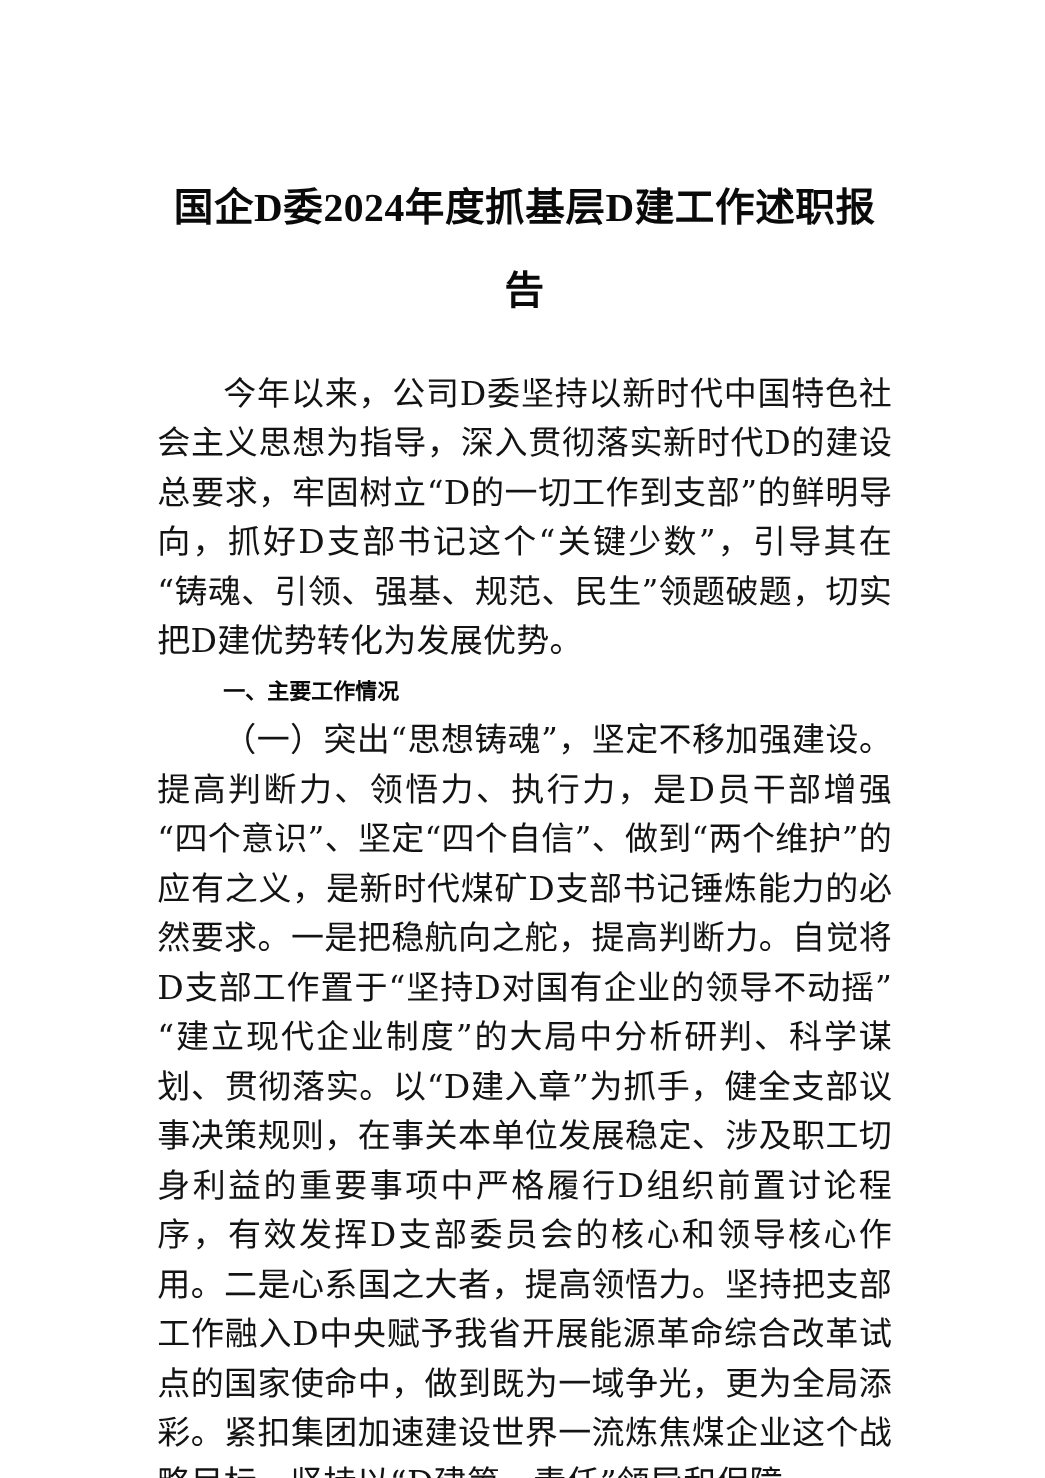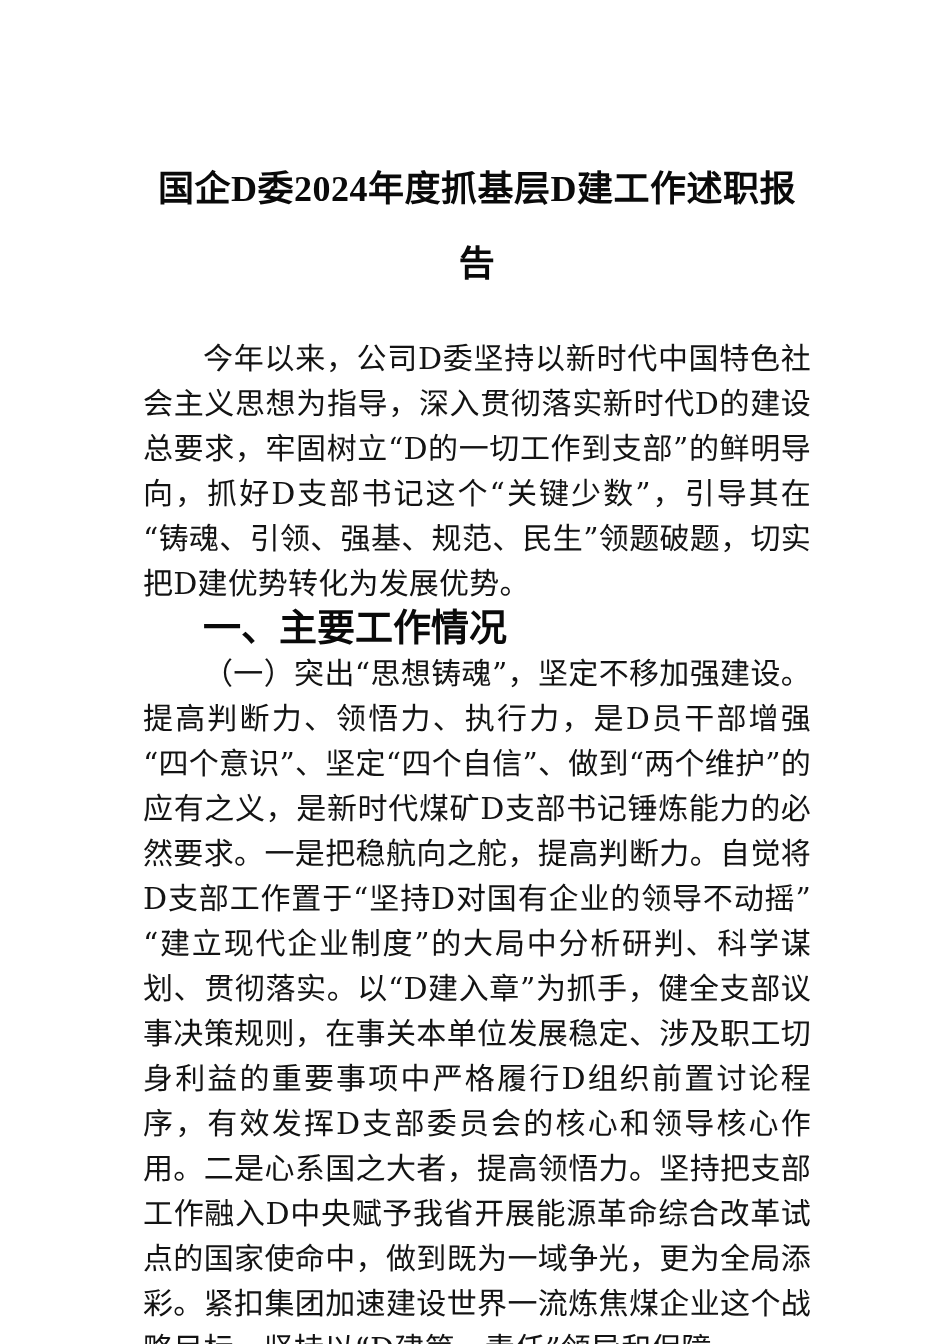--- a/index.html
+++ b/index.html
@@ -44,21 +44,21 @@
     line-height: 75px;
     text-align: center;
     letter-spacing: 0.5px;
     color: #0a0a0a;
   }
 
   
   .section-heading {
     margin: 0;
     font-family: "DejaVu Sans", "Liberation Sans", sans-serif;
-    font-size: 38px;
+    font-size: 20px;
     font-weight: 700;
     line-height: 45px;
     text-indent: 60px;
     letter-spacing: 0px;
     color: #0a0a0a;
   }
 
   
   .body-para {
     margin: 0;

